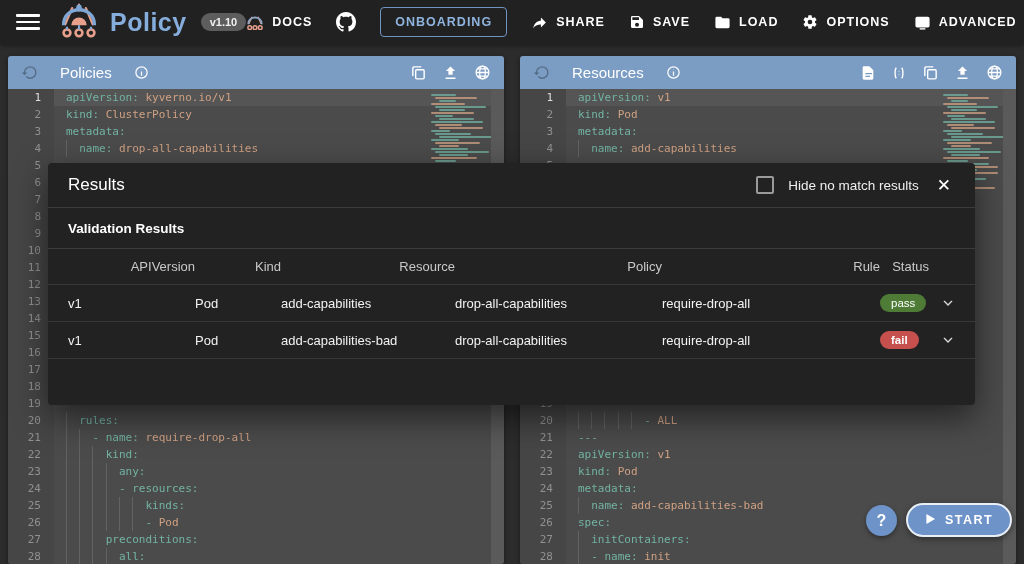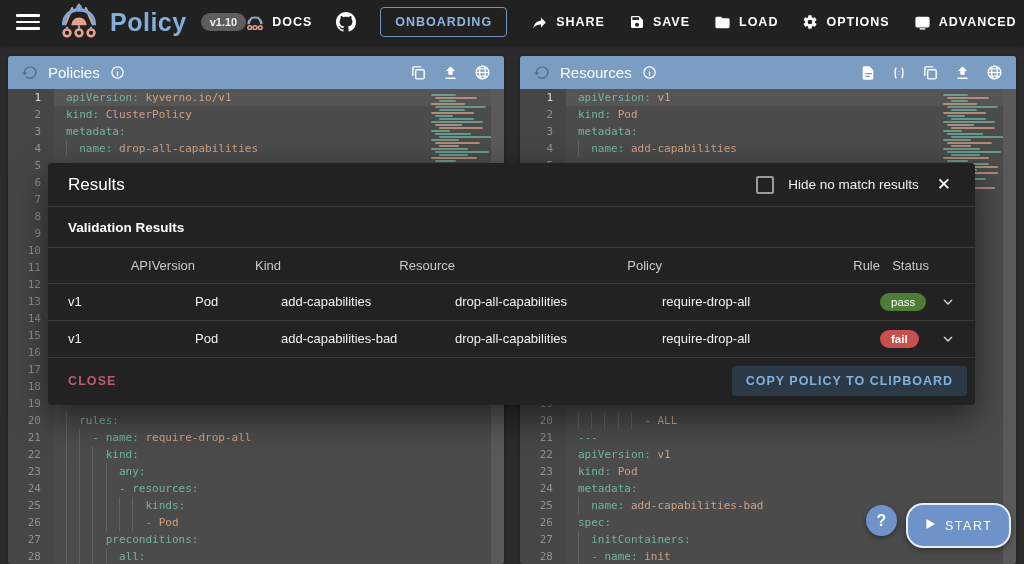--- a/index.html
+++ b/index.html
@@ -20,21 +20,21 @@
   .nav-right { margin-left:auto; display:flex; align-items:center; gap:24px; }
   .nav-btn { display:flex; align-items:center; gap:8px; color:#fff; font-size:12.5px; font-weight:bold;
              letter-spacing:1px; cursor:pointer; }
   .nav-btn svg { display:block; }
   .onboarding-btn { border:1px solid #6f94c0; border-radius:4px; padding:7px 14px; color:#8fb4de; }
 
   
   .panel { position:absolute; top:56px; height:508px; width:496px; border-radius:3px; overflow:hidden;
            box-shadow:0 1px 5px rgba(0,0,0,.4); }
   .panel.left { left:8px; } .panel.right { left:520px; }
-  .panel-header { height:33px; background:#7b9cc3; display:flex; align-items:center; padding:0 13px; gap:10px; }
+  .panel-header { height:33px; background:#7b9cc3; display:flex; align-items:center; padding:0 13px; gap:22px; }
   .panel-title { color:#fff; font-size:15px; }
   .ph-icons { margin-left:auto; display:flex; align-items:center; gap:15px; }
   .ph-icons svg, .panel-header .reset-ic svg { display:block; }
   .info-ic, .reset-ic { display:flex; align-items:center; }
 
   .editor { position:relative; height:475px; background:#4b4b4b; overflow:hidden; }
   .gutter-bg { position:absolute; left:0; top:0; width:46px; height:100%; background:#464646; }
   .code-area { position:relative; }
   .code-line { display:flex; height:17px; line-height:17px;
                font-family:"DejaVu Sans Mono", monospace; font-size:11px; }
@@ -72,23 +72,23 @@
   .m-footer { height:48px; display:flex; align-items:center; padding:0 8px 0 20px; margin-top:auto; }
   .close-btn { color:#c05c6b; font-size:12.5px; font-weight:bold; letter-spacing:1.1px; cursor:pointer; }
   .copy-btn { margin-left:auto; background:#2c3947; color:#7fb2dd; font-size:12.5px; font-weight:bold;
               letter-spacing:1px; padding:8px 14px; border-radius:4px; cursor:pointer; }
 
   
   .help-btn { position:absolute; left:866px; top:505px; width:31px; height:31px; border-radius:50%;
               background:#6e93c8; color:#fff; font-size:16px; font-weight:bold; display:flex;
               align-items:center; justify-content:center; z-index:15; cursor:pointer;
               box-shadow:0 2px 5px rgba(0,0,0,.4); }
-  .start-btn { position:absolute; left:906px; top:503px; height:45px; padding:0 17px; border-radius:17px;
+  .start-btn { position:absolute; left:906px; top:503px; height:34px; padding:0 17px; border-radius:17px;
                background:#6e93c8; border:2px solid rgba(255,255,255,.85); color:#fff; display:flex;
-               align-items:center; gap:9px; font-size:12.5px; font-weight:normal; letter-spacing:1.5px;
+               align-items:center; gap:9px; font-size:12.5px; font-weight:bold; letter-spacing:1.5px;
                z-index:15; cursor:pointer; box-shadow:0 2px 6px rgba(0,0,0,.4); }
 </style>
 </head>
 <body>
 
 <div class="stage">
 
   <div class="navbar">
     <div class="nav-left">
       <div class="hamburger">
@@ -609,24 +609,20 @@
           <span class="c6"><span class="badge fail">fail</span></span>
           <span class="cchev">
             <span class="chev">
               <svg width="16" height="16" viewBox="0 0 24 24">
                 <path d="M6.5 9.5l5.5 5.5 5.5-5.5" fill="none" stroke="#d9d9d9" stroke-width="2" stroke-linecap="round"></path>
               </svg>
             </span>
           </span>
         </div>
       </div>
-    <div class="m-footer">
-      <span class="close-btn">CLOSE</span>
-      <span class="copy-btn">COPY POLICY TO CLIPBOARD</span>
-    </div>
   </div>
 
   <div class="help-btn">?</div>
   <div class="start-btn">
     <span><svg width="11" height="12" viewBox="0 0 12 12">
           <path d="M1.5 0.5 L11 6 L1.5 11.5 Z" fill="#fff"></path>
         </svg></span>
     <span>START</span>
   </div>
 

